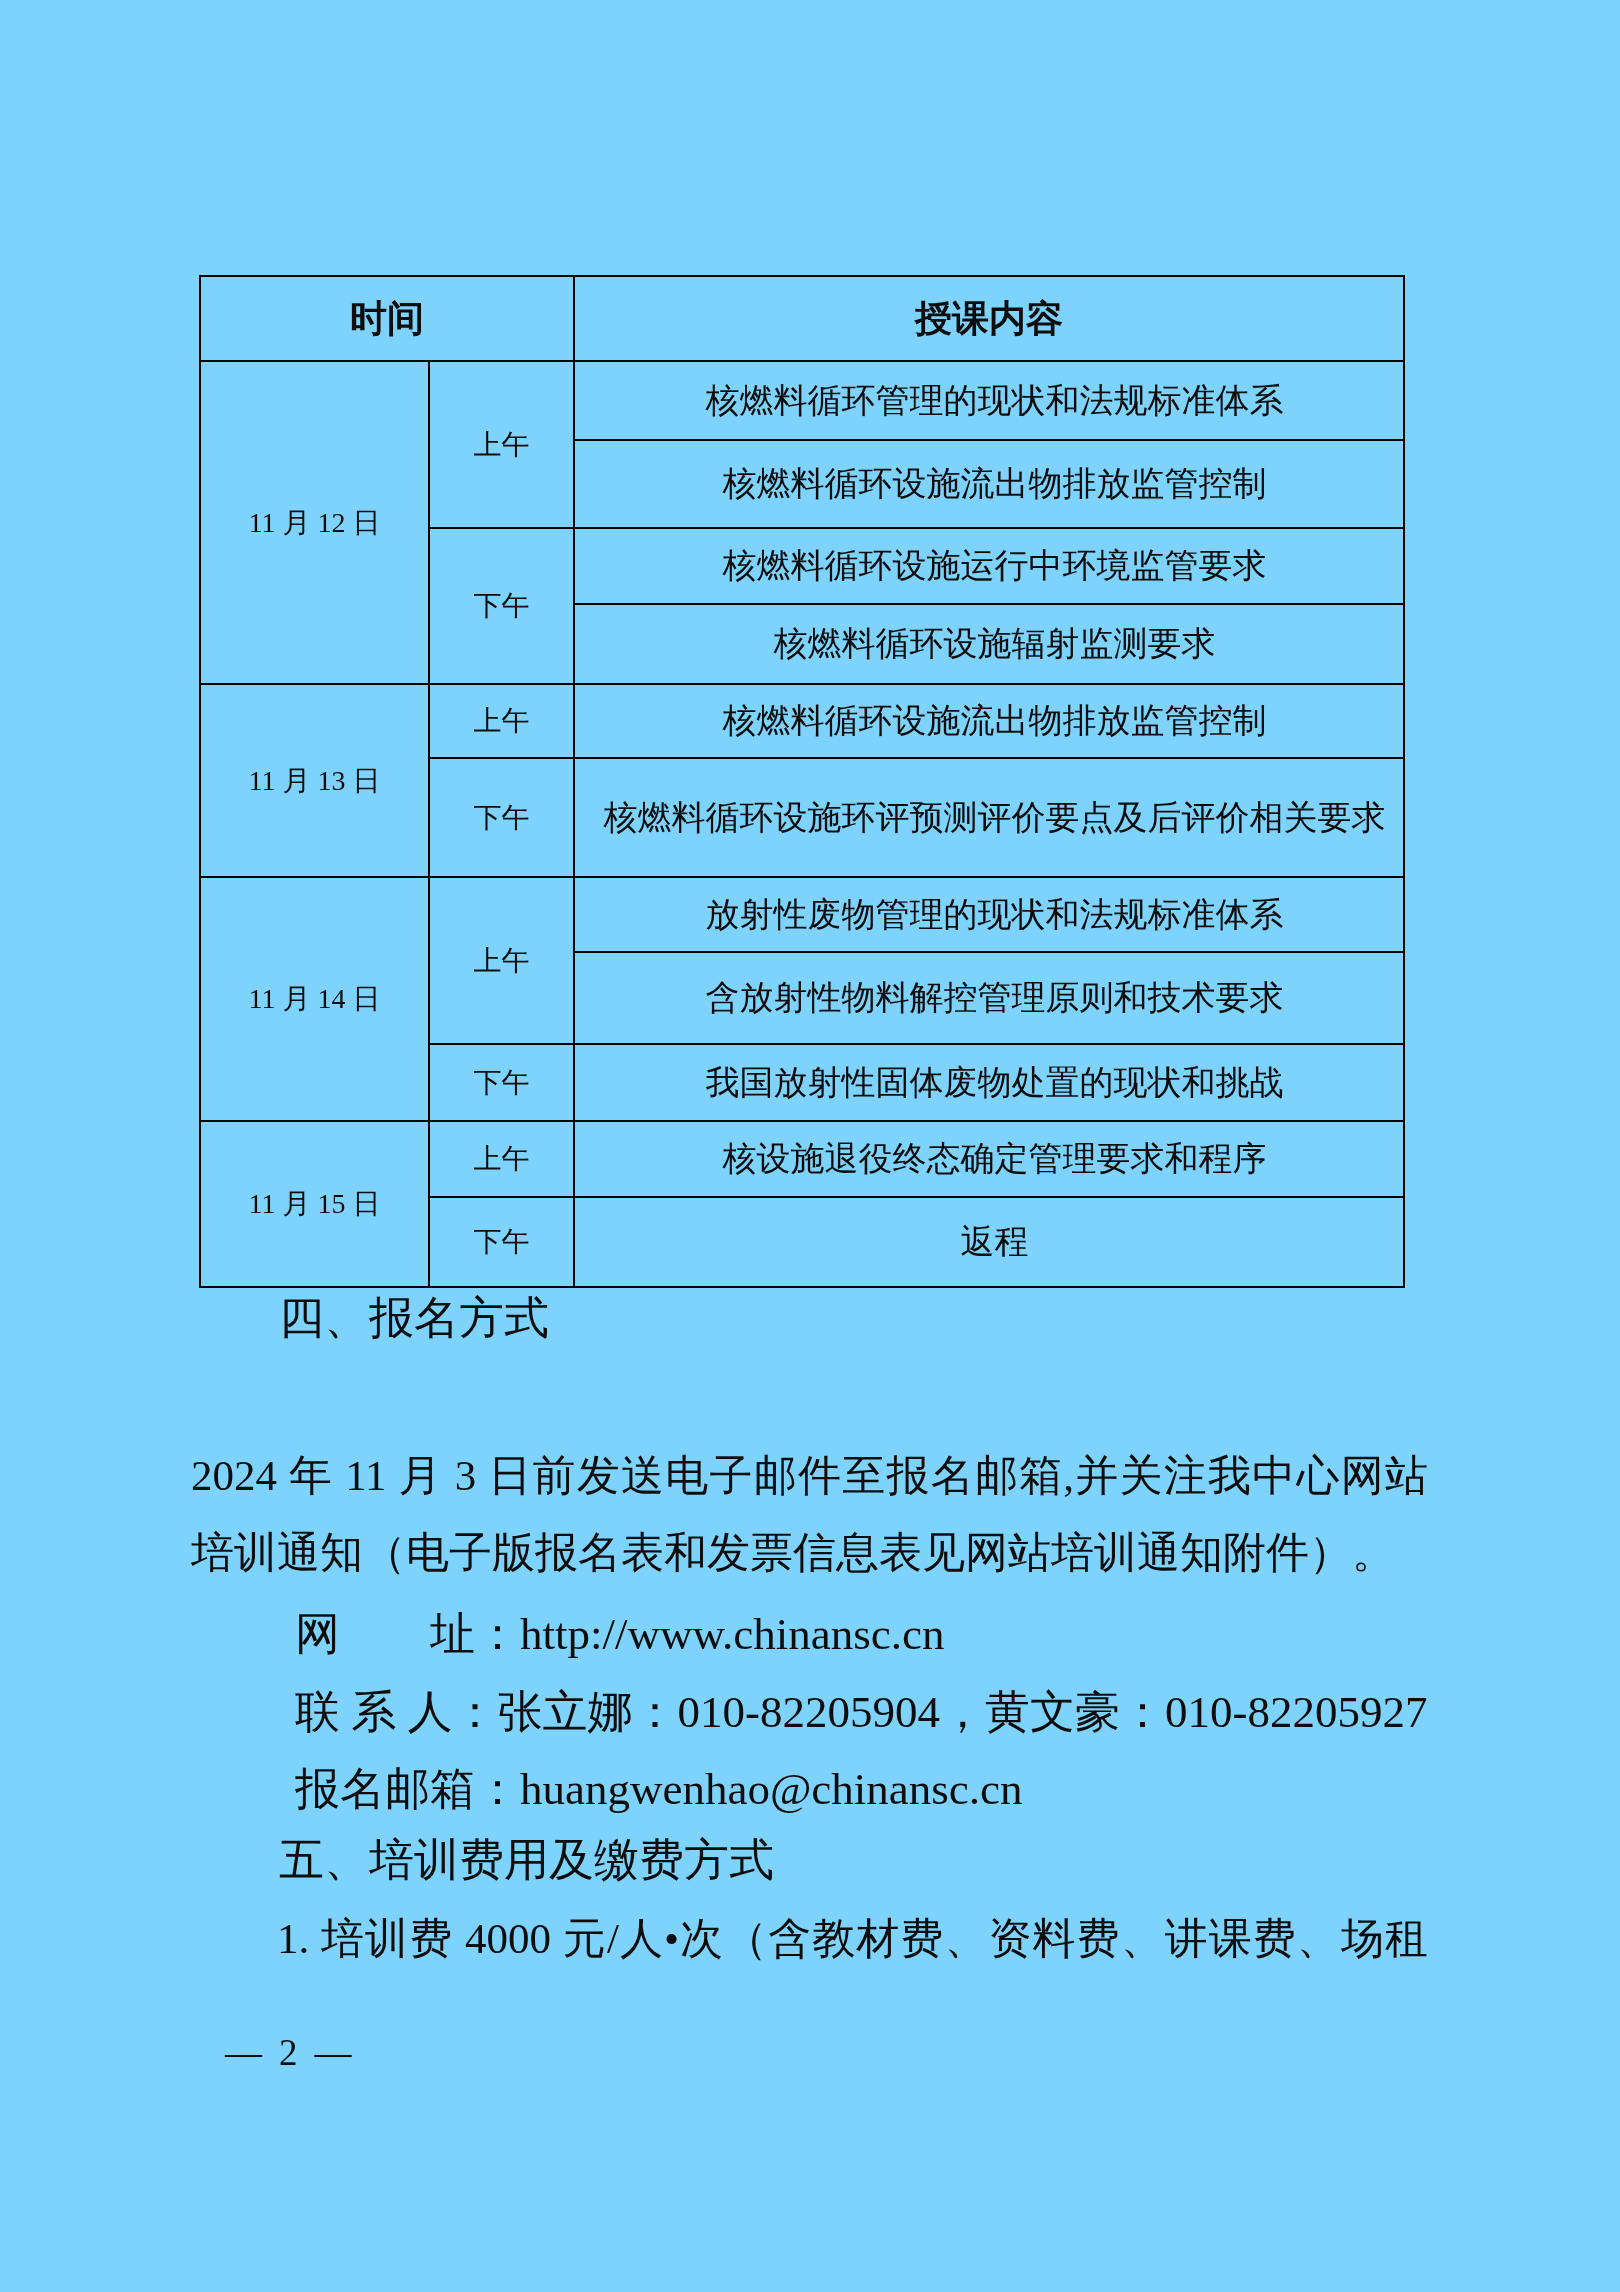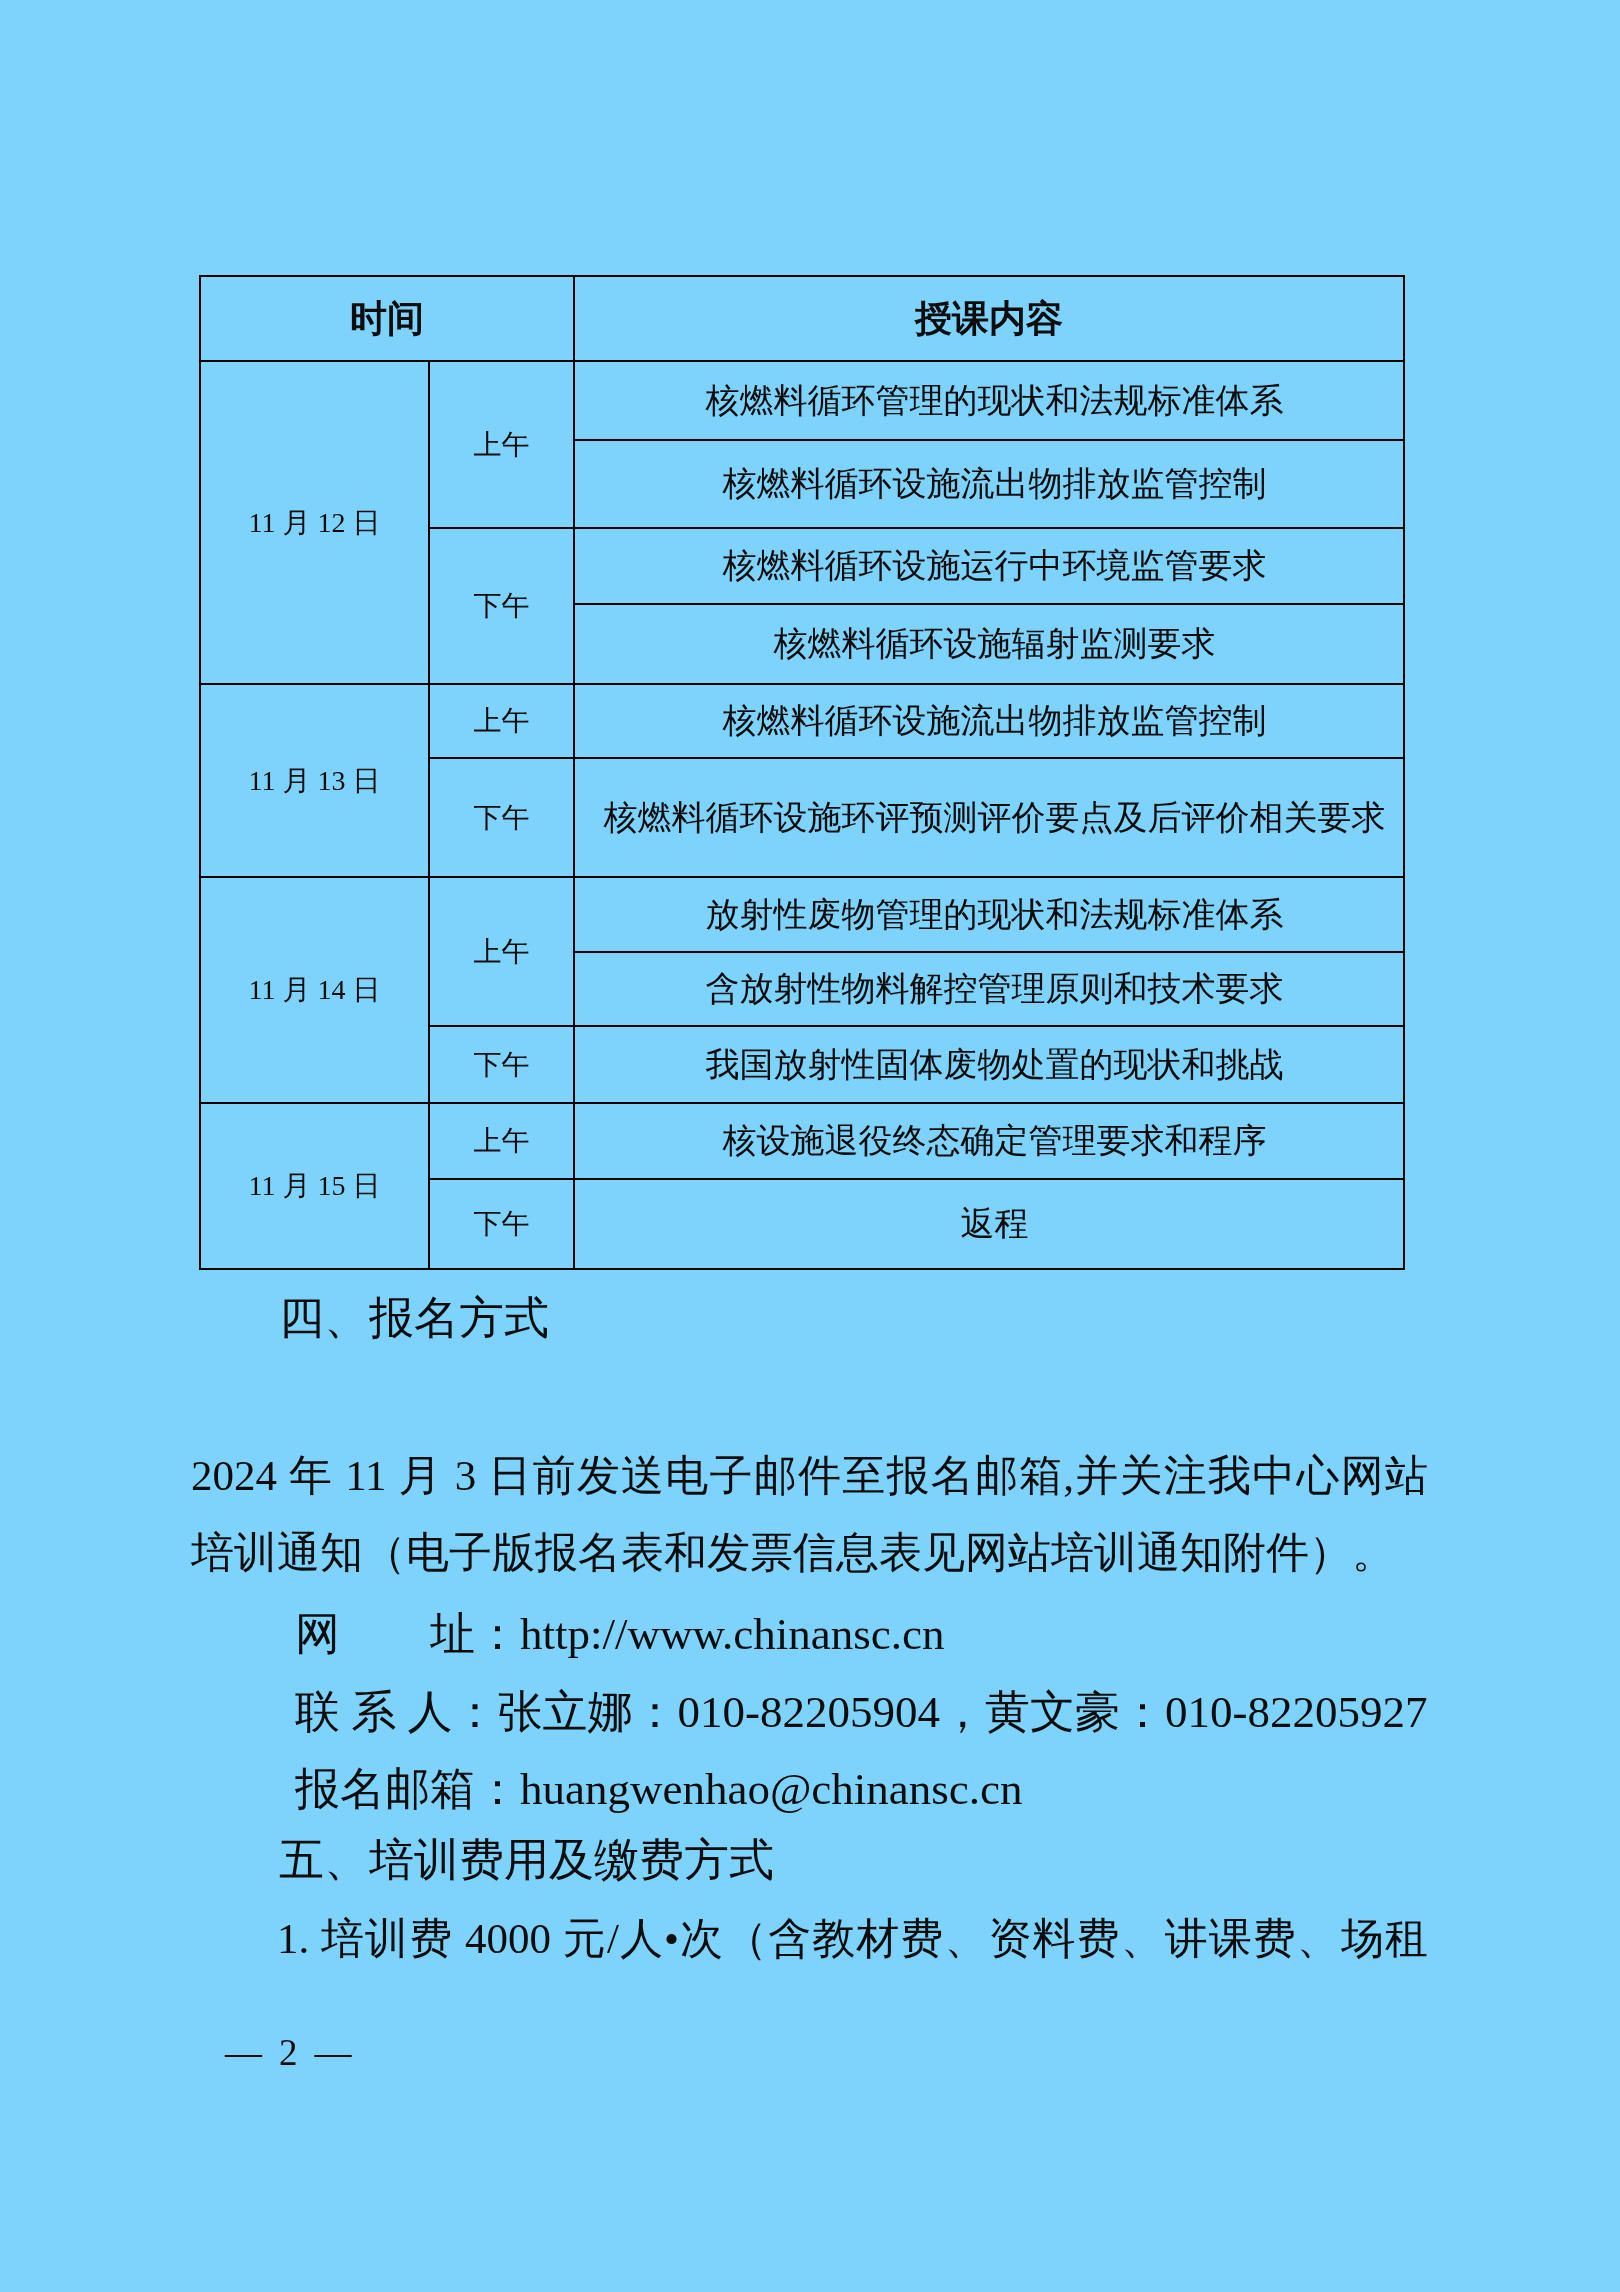--- a/index.html
+++ b/index.html
@@ -93,21 +93,21 @@
       <tr style="height:119px">
         <td class="period-cell">下午</td>
         <td class="topic-cell">核燃料循环设施环评预测评价要点及后评价相关要求</td>
       </tr>
 
       <tr class="group-top" style="height:75px">
         <td class="date-cell" rowspan="3">11 月 14 日</td>
         <td class="period-cell" rowspan="2">上午</td>
         <td class="topic-cell">放射性废物管理的现状和法规标准体系</td>
       </tr>
-      <tr style="height:74px">
+      <tr style="height:92px">
         <td class="topic-cell">含放射性物料解控管理原则和技术要求</td>
       </tr>
       <tr style="height:77px">
         <td class="period-cell">下午</td>
         <td class="topic-cell">我国放射性固体废物处置的现状和挑战</td>
       </tr>
 
       <tr class="group-top" style="height:76px">
         <td class="date-cell" rowspan="2">11 月 15 日</td>
         <td class="period-cell">上午</td>

